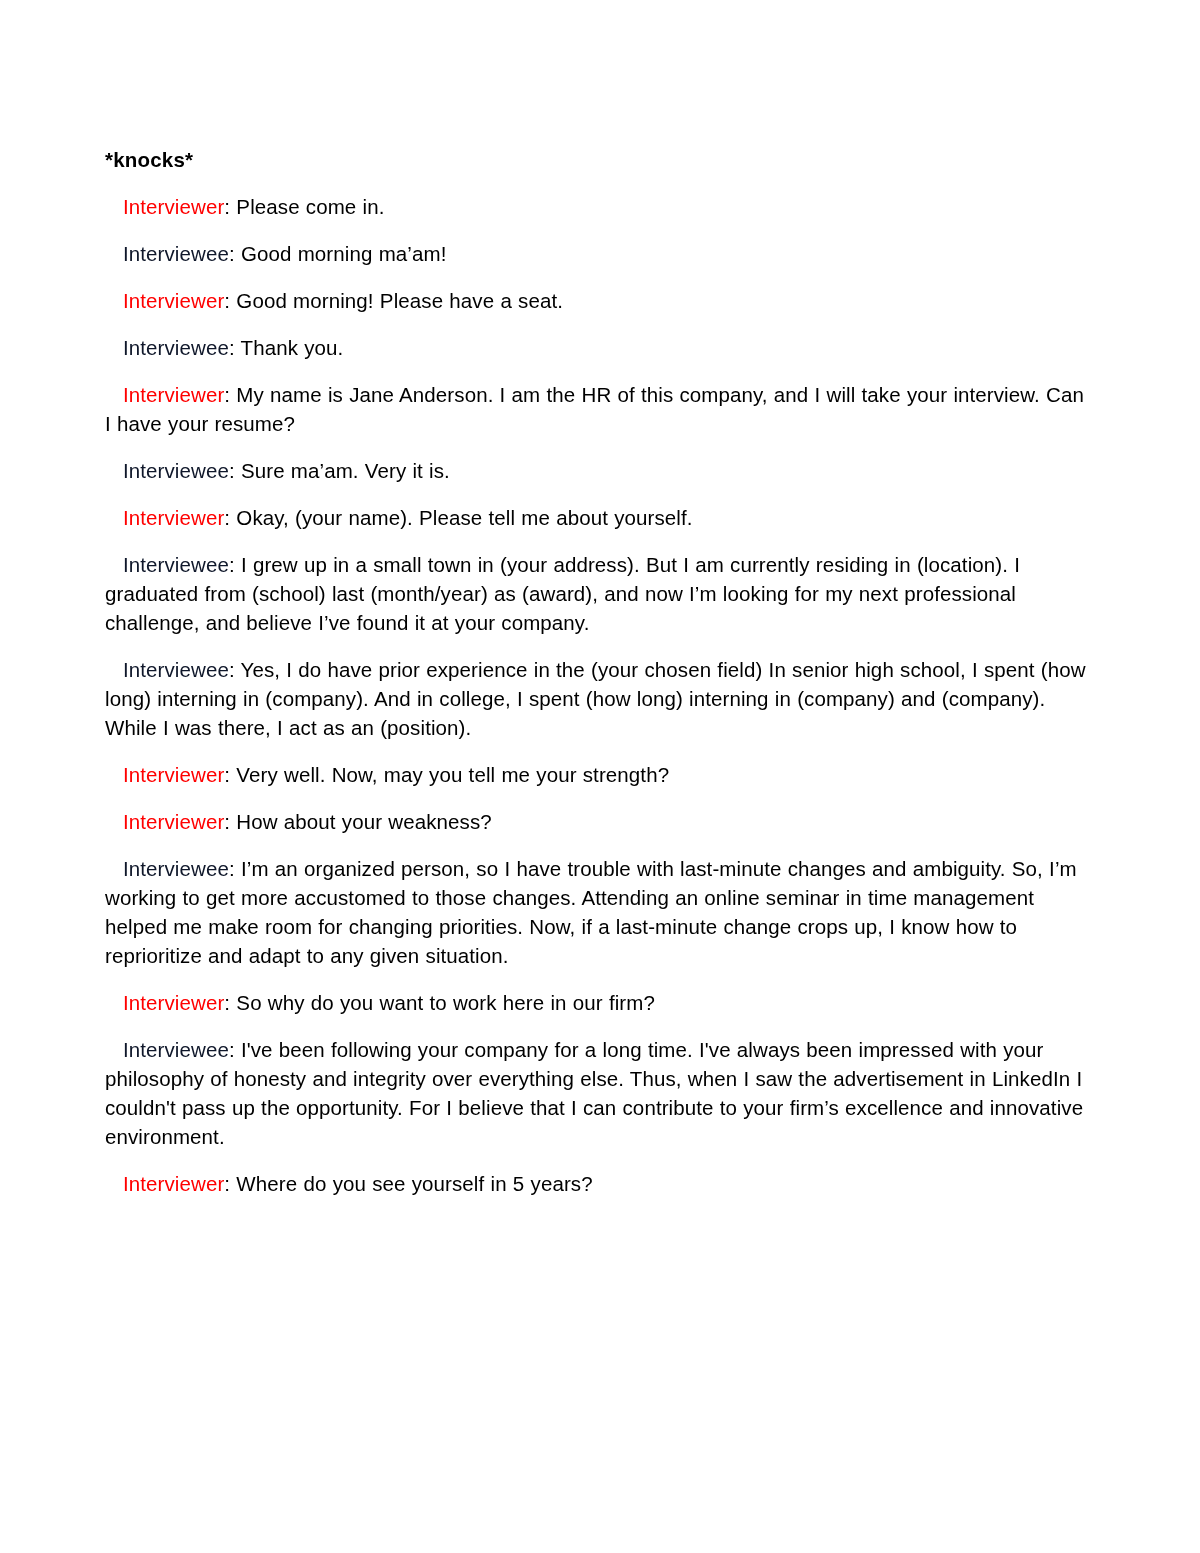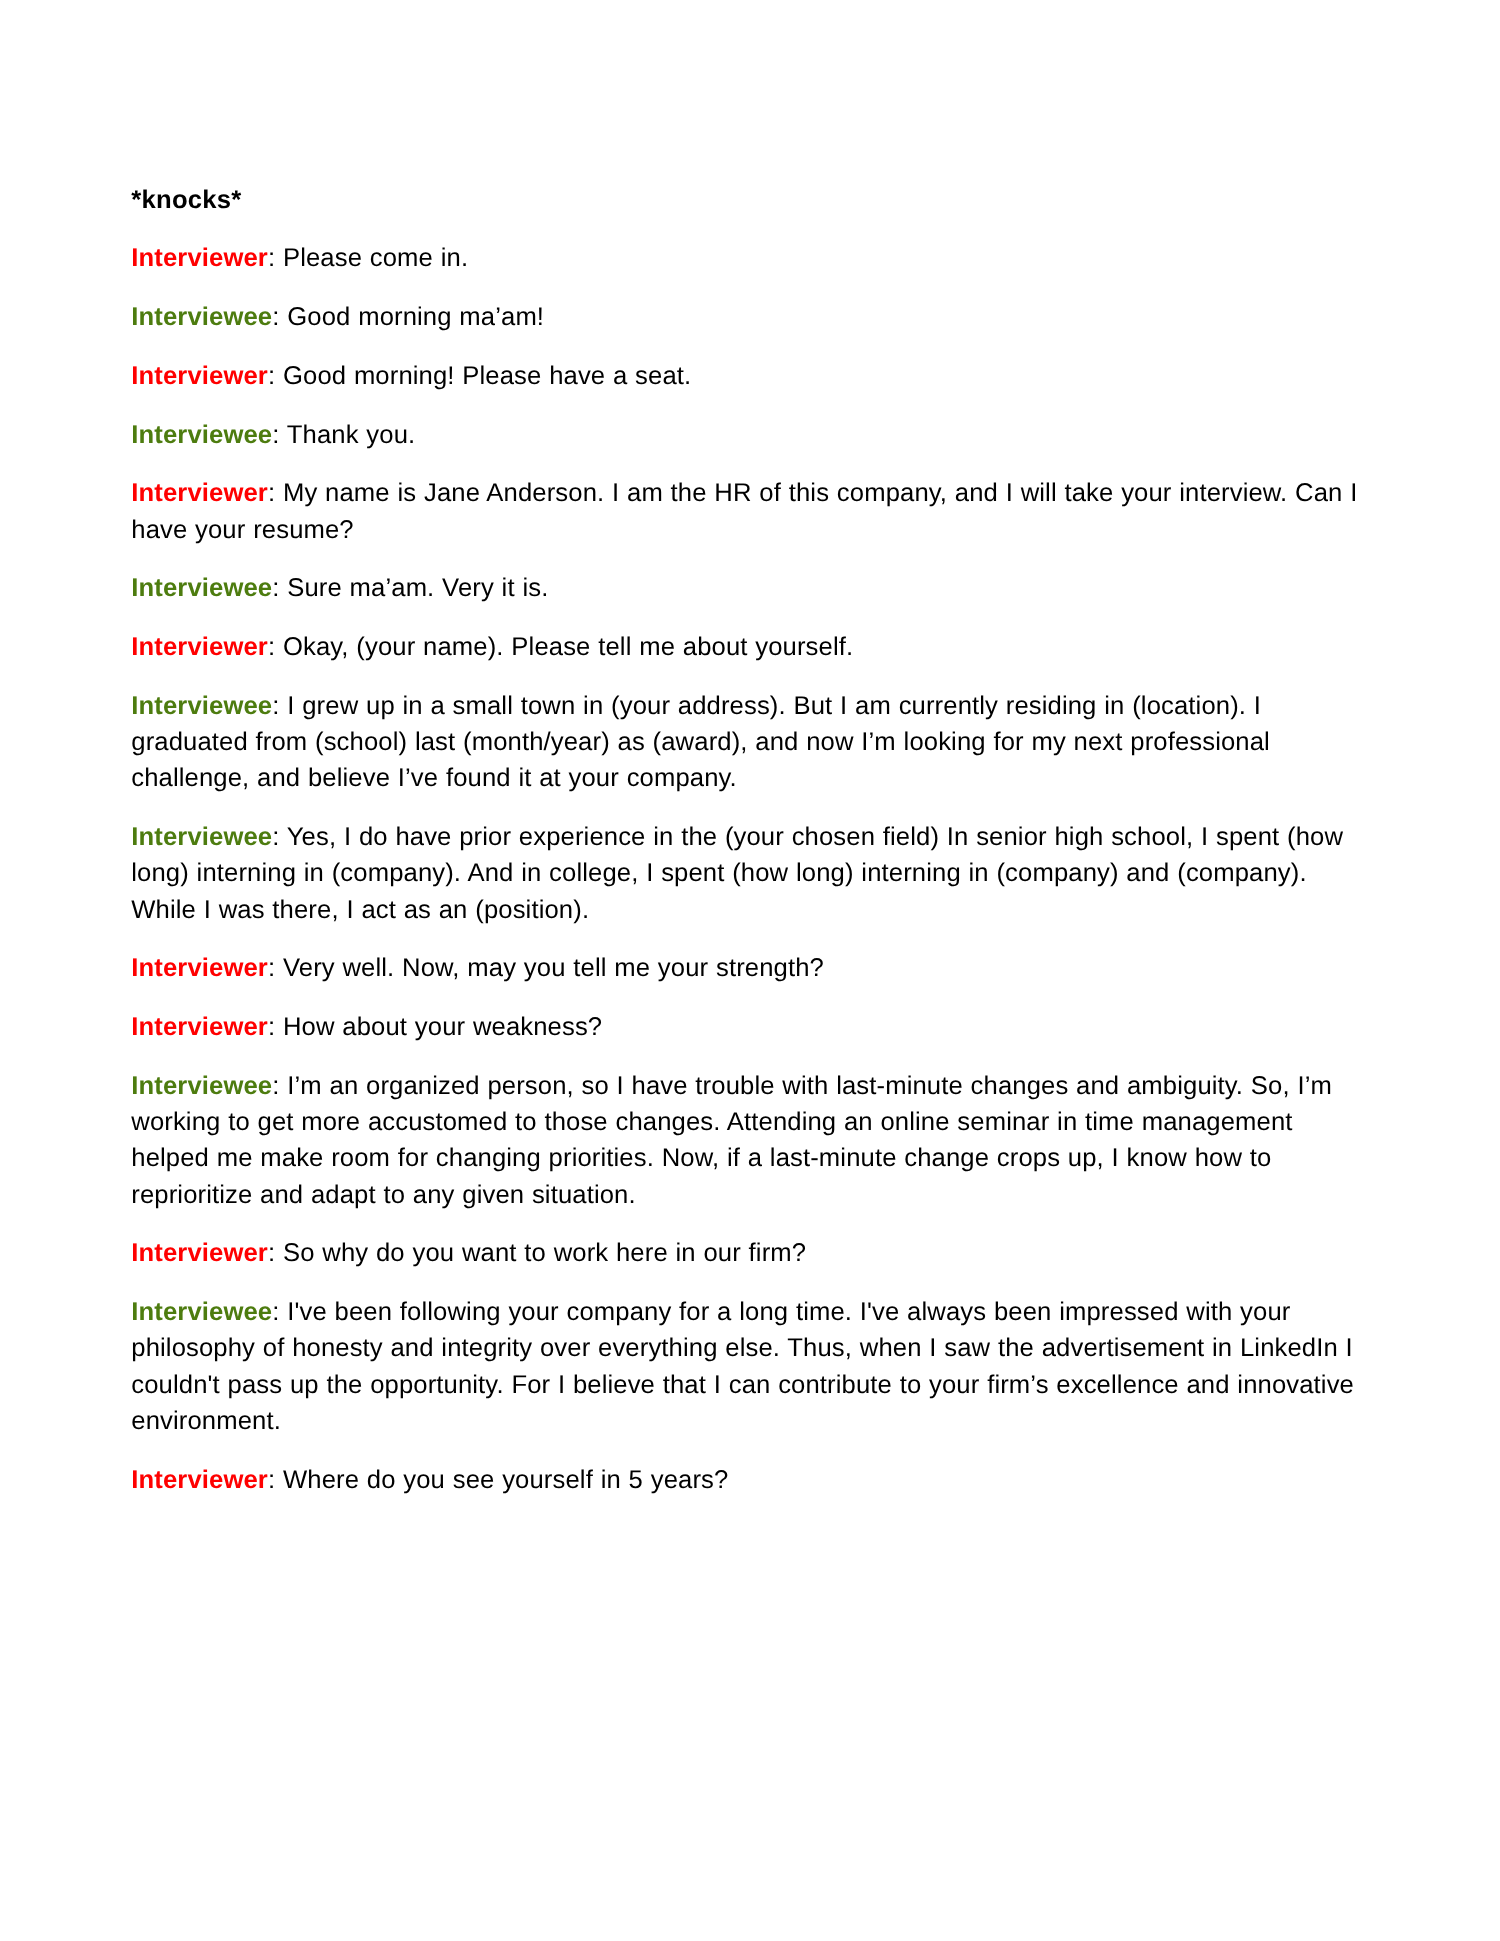--- a/index.html
+++ b/index.html
@@ -37,27 +37,28 @@
   .para:last-child {
     margin-bottom: 0;
   }
   .stage-direction {
     font-weight: bold;
     font-size: 20.5px;
     line-height: 29px;
     letter-spacing: 0.2px;
   }
   .speaker {
-    font-weight: bold;
+    font-weight: normal;
+    margin-left: 18px;
   }
   .speaker-interviewer {
     color: #ff0000;
   }
   .speaker-interviewee {
-    color: #4d7c0f;
+    color: #0f172a;
   }
   .speech {
     font-weight: normal;
     color: #000000;
   }
 </style>
 </head>
 <body>
 
 <div class="page">

